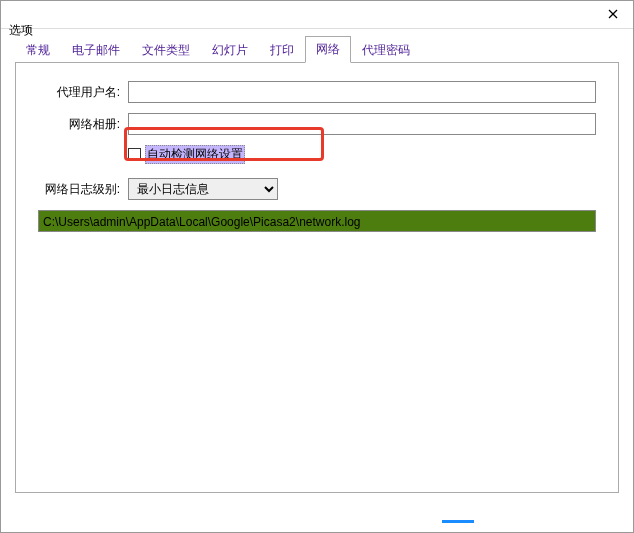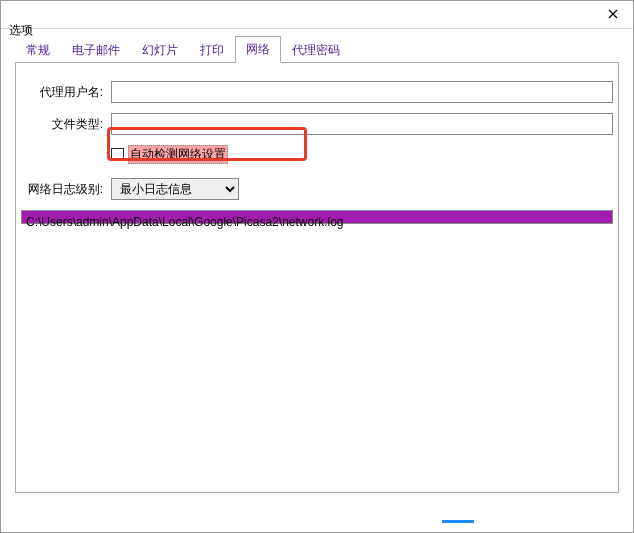--- a/index.html
+++ b/index.html
@@ -63,21 +63,21 @@
   .tab.active {
     border: 1px solid #aaa;
     border-bottom: 1px solid #fff;
     background: #fff;
     z-index: 2;
   }
   .tabpanel {
     border: 1px solid #aaa;
     border-top: none;
     height: 430px;
-    padding: 18px 5px;
+    padding: 18px 22px;
   }
   .row {
     display: flex;
     align-items: center;
     margin-bottom: 10px;
   }
   .row-label {
     width: 90px;
     text-align: right;
     padding-right: 8px;
@@ -87,25 +87,25 @@
     flex: 1;
     height: 22px;
     border: 1px solid #888;
     padding: 2px 4px;
     font-size: 12px;
     font-family: inherit;
     background: #fff;
   }
   .txt-readonly {
     flex: 1;
-    height: 14px;
+    height: 22px;
     border: 1px solid #888;
     padding: 2px 4px;
     font-size: 12px;
-    background: #a21caf;
+    background: #4d7c0f;
     font-family: Arial, sans-serif;
     line-height: 18px;
   }
   .checkbox-row {
     display: flex;
     align-items: center;
     margin-left: 90px;
     margin-bottom: 14px;
     position: relative;
   }
@@ -124,25 +124,25 @@
     height: 13px;
     border: 1px solid #333;
     background: #fff;
     margin-right: 4px;
     display: inline-block;
     cursor: pointer;
   }
   .cb-label-wrap {
     border: 1px dotted #888;
     padding: 0 1px;
-    background: #fca5a5;
+    background: #c4b5fd;
   }
   .select {
     height: 22px;
-    width: 128px;
+    width: 150px;
     border: 1px solid #888;
     font-size: 12px;
     font-family: inherit;
     background: #efefef;
     padding-left: 4px;
   }
   .bottom-accent {
     position: absolute;
     bottom: 10px;
     right: 160px;
@@ -161,35 +161,36 @@
       <line x1="1" y1="1" x2="9" y2="9" stroke="#000" stroke-width="1.2"></line>
       <line x1="9" y1="1" x2="1" y2="9" stroke="#000" stroke-width="1.2"></line>
     </svg>
   </div>
 </div>
 
 <div class="content">
   <div class="tabstrip">
     <div class="tab">常规</div>
     <div class="tab">电子邮件</div>
+    <div class="tab">文件类型</div>
     <div class="tab">幻灯片</div>
     <div class="tab">打印</div>
     <div class="tab active">网络</div>
     <div class="tab">代理密码</div>
   </div>
 
   <div class="tabpanel">
 
     <div class="row">
       <div class="row-label">代理用户名:</div>
       <input class="txt-input" type="text" value="" style="">
     </div>
 
     <div class="row">
-      <div class="row-label">文件类型:</div>
+      <div class="row-label">网络相册:</div>
       <input class="txt-input" type="password" value="" style="">
     </div>
 
     <div class="checkbox-row">
       <div class="highlight-box"></div>
       <span class="cb"></span>
       <span class="cb-label-wrap">
         <span>自动检测网络设置</span>
       </span>
     </div>

